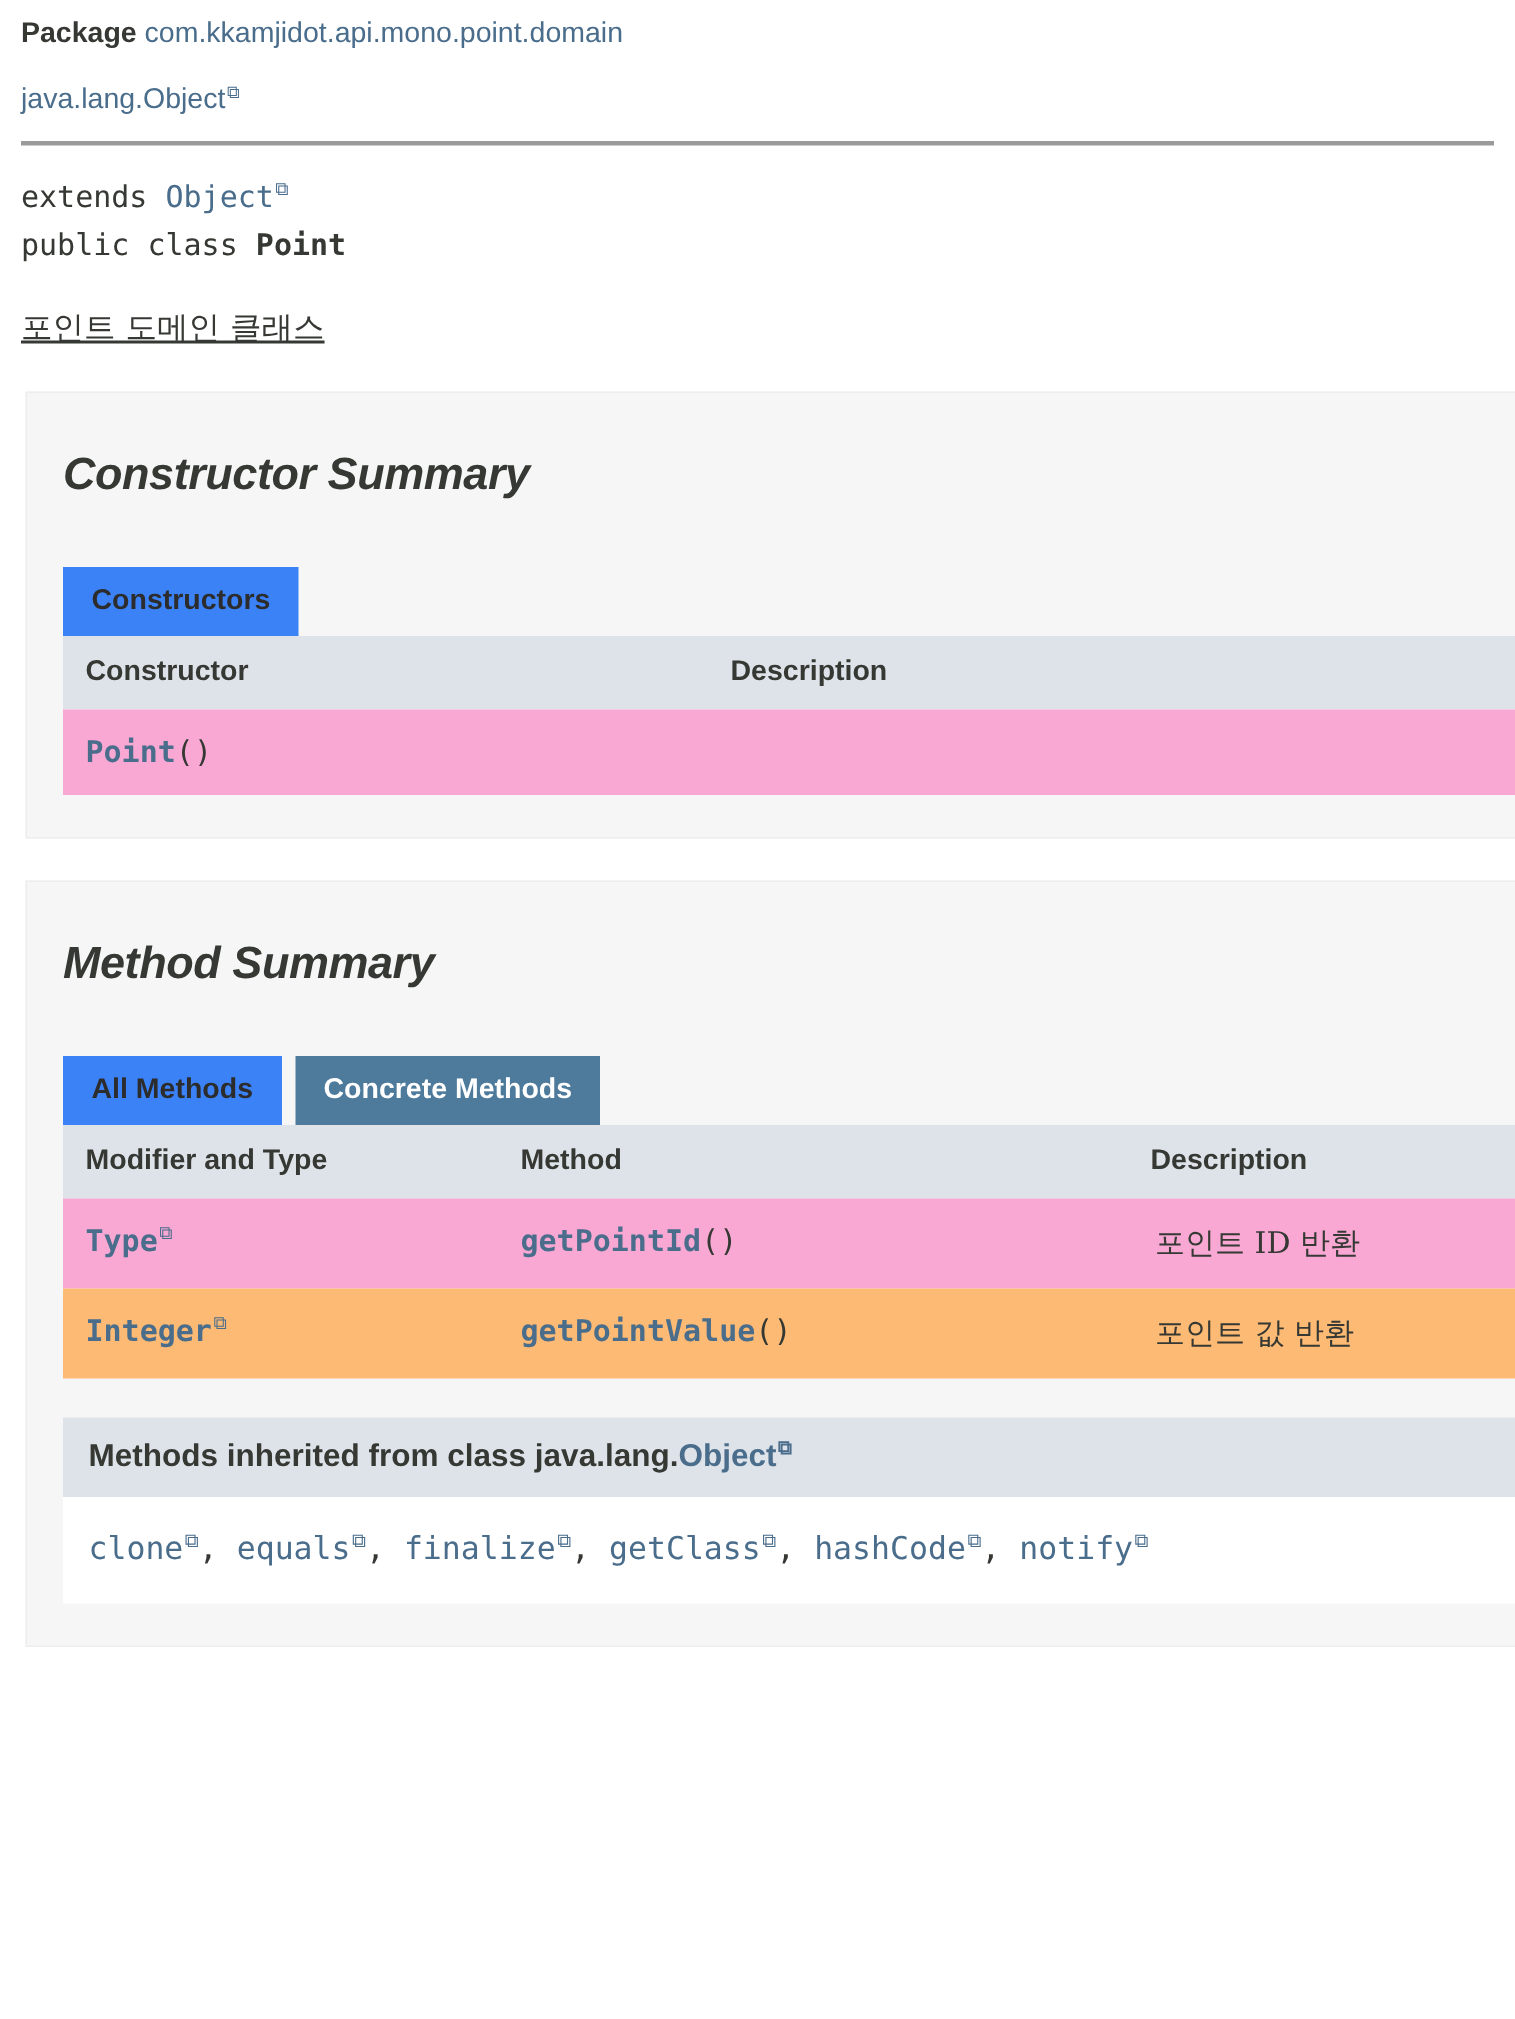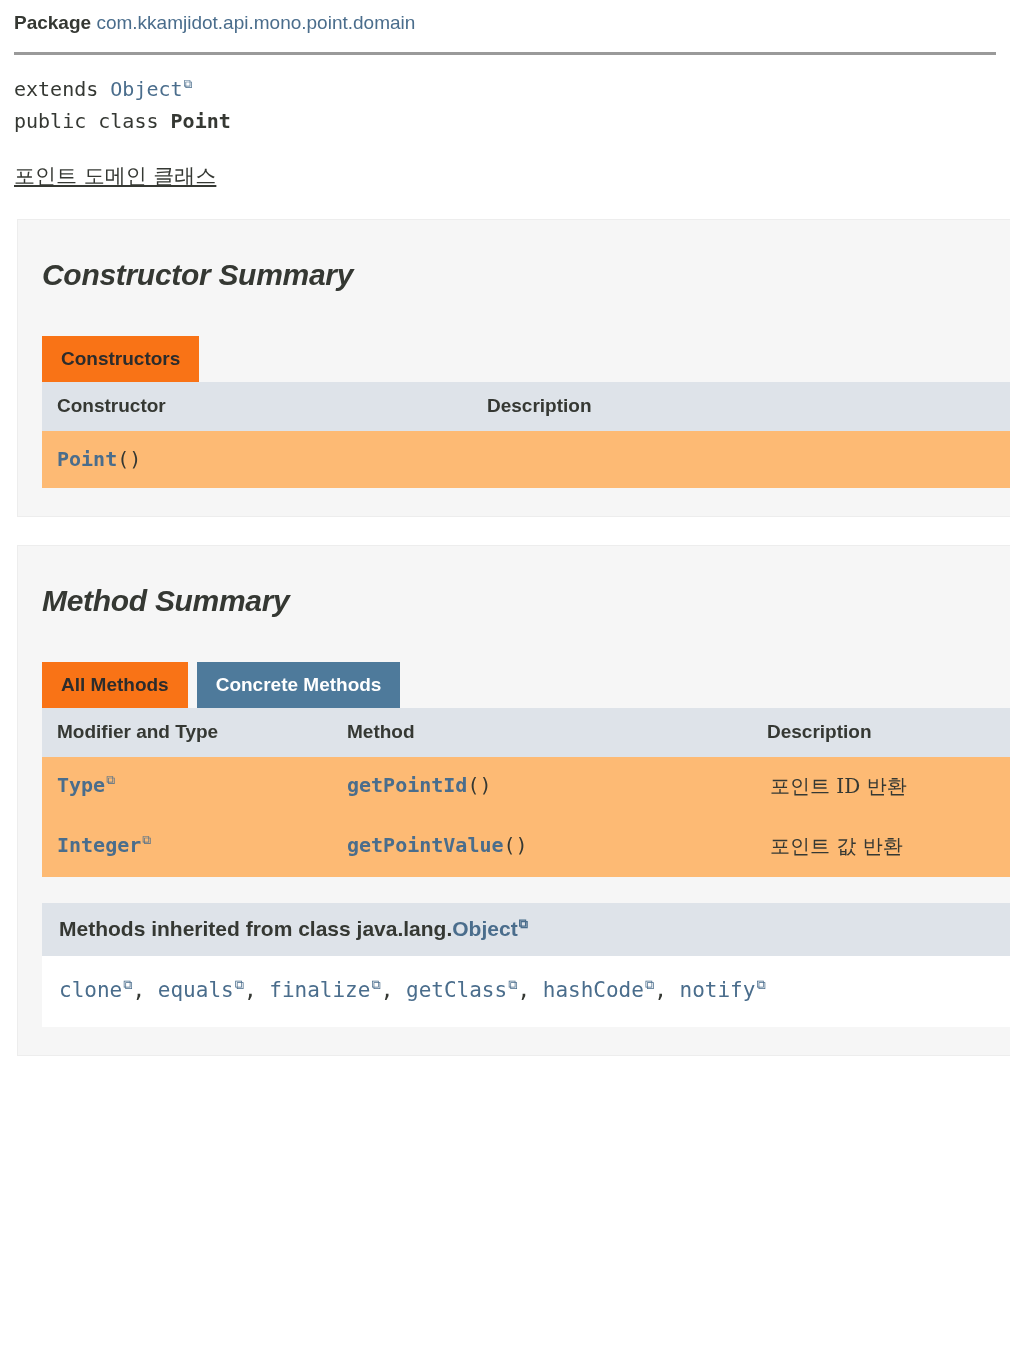--- a/index.html
+++ b/index.html
@@ -105,21 +105,21 @@
     padding: 44px 0 0 24px;
   }
   .tab {
     font-size: 19px;
     font-weight: bold;
     padding: 11px 19px 12px 19px;
     line-height: 23px;
     white-space: nowrap;
   }
   .tab.active {
-    background: #f97316;
+    background: #3b82f6;
     color: #2c2c2c;
   }
   .tab.inactive {
     background: #4e7a9b;
     color: #ffffff;
     margin-left: 9px;
   }
 
   
   .tbl {
@@ -138,21 +138,21 @@
     white-space: nowrap;
   }
   .tbl td {
     font-family: "DejaVu Sans Mono", "Liberation Mono", monospace;
     font-size: 20px;
     padding: 16px 0 17px 15px;
     color: #353833;
     vertical-align: top;
     white-space: nowrap;
   }
-  .tbl tr.row-a td { background: #fdba74; }
+  .tbl tr.row-a td { background: #f9a8d4; }
   .tbl tr.row-b td { background: #fdba74; }
   .tbl td .link,
   .tbl td .mlink {
     color: #4a6d8c;
     font-weight: bold;
     text-decoration: none;
   }
   .tbl td.desc {
     font-family: "DejaVu Serif", "Liberation Serif", serif;
     font-size: 20px;
@@ -208,20 +208,21 @@
 
 <div class="header">
 
   <div class="pkg-line">
     <span class="pkg-label">Package</span>
     <a href="#" class="link">com.kkamjidot.api.mono.point.domain</a>
   </div>
 
 
   <div class="inherit-tree">
+    <div class="lvl1"><a href="#" class="link">java.lang.Object</a><span class="extlink">⧉</span></div>
   </div>
 
   <div class="hrule"></div>
 </div>
 
 <div class="decl">
   <div><span class="kw">extends </span><a href="#" class="link">Object</a><span class="extlink">⧉</span></div>
   <div><span class="kw">public class </span><b>Point</b></div>
 </div>
 

